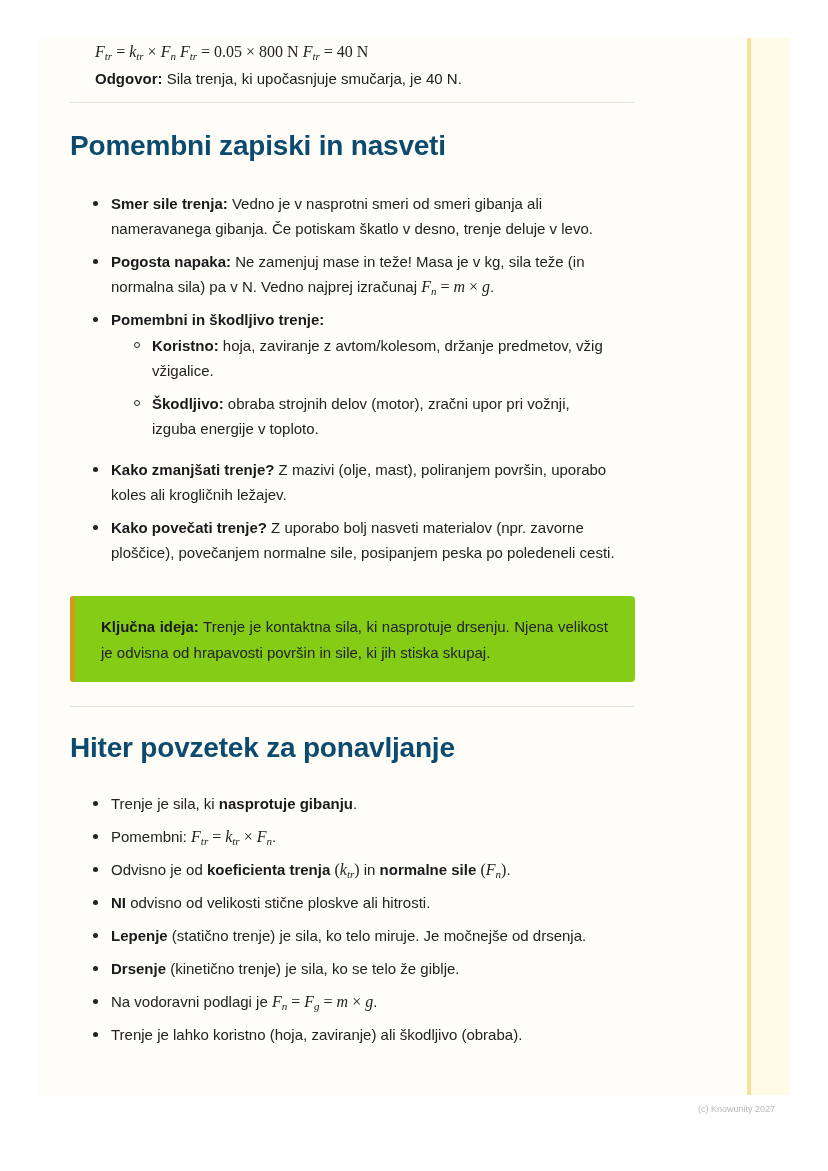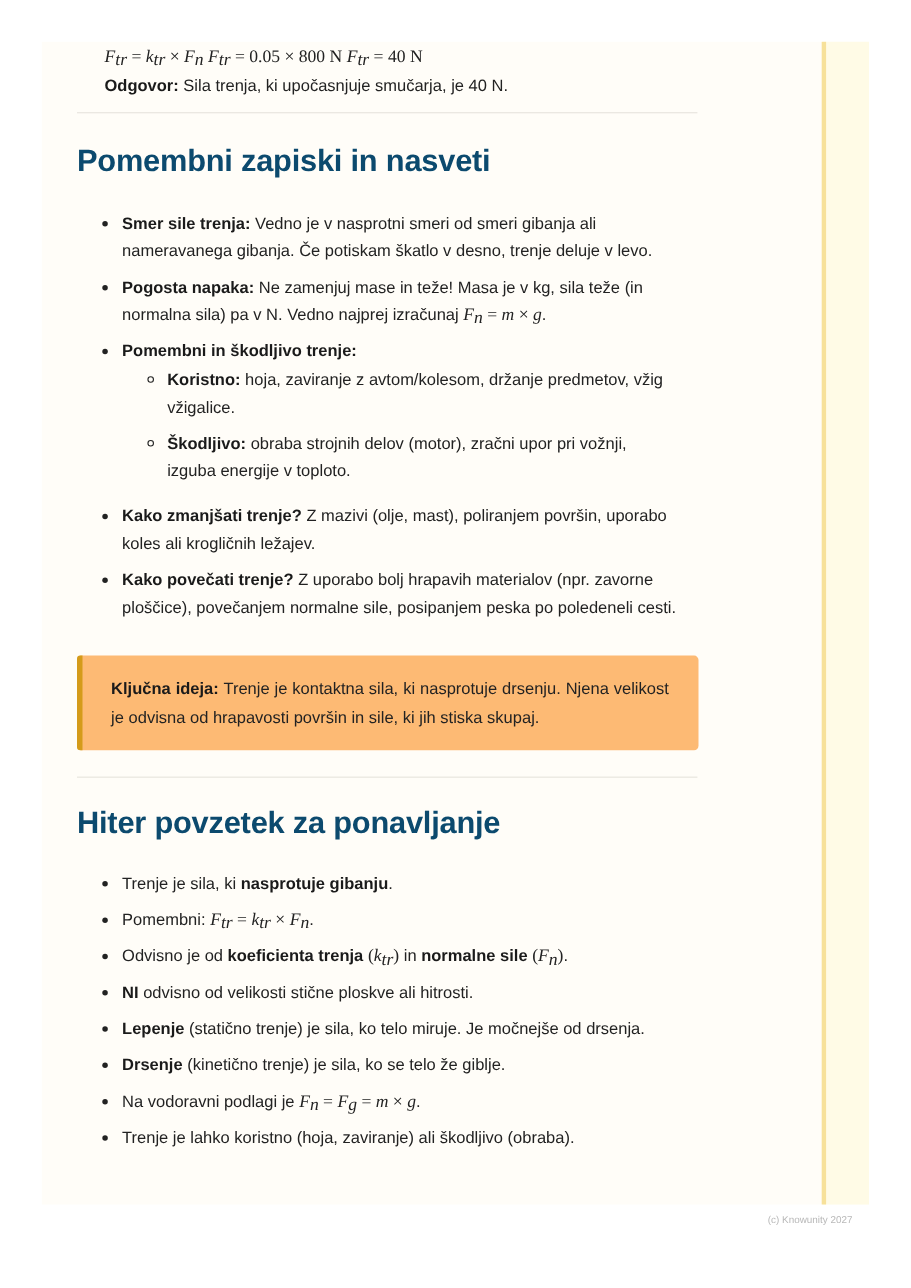--- a/index.html
+++ b/index.html
@@ -18,41 +18,41 @@
   .side-bar {
     position:absolute; left:747px; top:38px; width:4px; height:1057px;
     background:#f7e19a;
   }
   .content {
     position:absolute; left:70px; top:38px; width:565px;
     font-size:15px; line-height:25px;
   }
   .math { font-family:"Liberation Serif", serif; font-style:italic; font-size:16px; }
   .math .up { font-style:normal; }
-  .math sub { font-size:16px; vertical-align:-3px; line-height:0; }
+  .math sub { font-size:11px; vertical-align:-3px; line-height:0; }
   .eqline { padding-left:25px; height:28px; line-height:28px; margin-top:0; }
   .answer { padding-left:25px; height:26px; line-height:26px; }
   b { font-weight:bold; color:#1a1a1a; }
   hr.div { border:none; border-top:1px solid #e6e3dc; margin:0; width:564px; }
   h2 {
     color:#0c4a6e; font-size:28px; font-weight:bold; margin:0; line-height:30px;
     letter-spacing:-0.2px;
   }
   ul { margin:16px; padding:0; list-style:none; }
   ul.main > li { position:relative; padding-left:25px; margin-bottom:8px; }
   ul.main > li::before {
     content:""; position:absolute; left:7px; top:10px; width:5px; height:5px; border-radius:50%; background:#222;
   }
   ul.sub { margin-top:1px; }
   ul.sub > li { position:relative; padding-left:25px; margin-bottom:8px; }
   ul.sub > li::before {
     content:""; position:absolute; left:7px; top:9px; width:4px; height:4px; border-radius:50%; border:1px solid #222; background:transparent;
   }
   .callout {
-    position:relative; background:#fdba74; border-radius:4px;
+    position:relative; background:#84cc16; border-radius:4px;
     padding:18px 27px 16px 31px; text-align:justify; line-height:26px;
   }
   .callout::before {
     content:""; position:absolute; left:0; top:0; bottom:0; width:5px; background:#d49b1a; border-radius:3px 0 0 3px;
   }
   .footer {
     position:absolute; right:53px; top:1104px; font-size:9px; color:#b8b8b8;
   }
 </style>
 </head>
@@ -92,21 +92,21 @@
         </li>
         <li>
           <b>Škodljivo:</b><span> obraba strojnih delov (motor), zračni upor pri vožnji, izguba energije v toploto.</span>
         </li>
       </ul>
     </li>
     <li style="margin-top:4px">
       <b>Kako zmanjšati trenje?</b><span> Z mazivi (olje, mast), poliranjem površin, uporabo koles ali krogličnih ležajev.</span>
     </li>
     <li>
-      <b>Kako povečati trenje?</b><span> Z uporabo bolj hrapavih materialov (npr. zavorne ploščice), povečanjem normalne sile, posipanjem peska po poledeneli cesti.</span>
+      <b>Kako povečati trenje?</b><span> Z uporabo bolj nasveti materialov (npr. zavorne ploščice), povečanjem normalne sile, posipanjem peska po poledeneli cesti.</span>
     </li>
   </ul>
 
   <div style="height:15px"></div>
   <div class="callout">
     <b>Ključna ideja:</b><span> Trenje je kontaktna sila, ki nasprotuje drsenju. Njena velikost je odvisna od hrapavosti površin in sile, ki jih stiska skupaj.</span>
   </div>
 
   <div style="height:24px"></div>
   <hr class="div">

